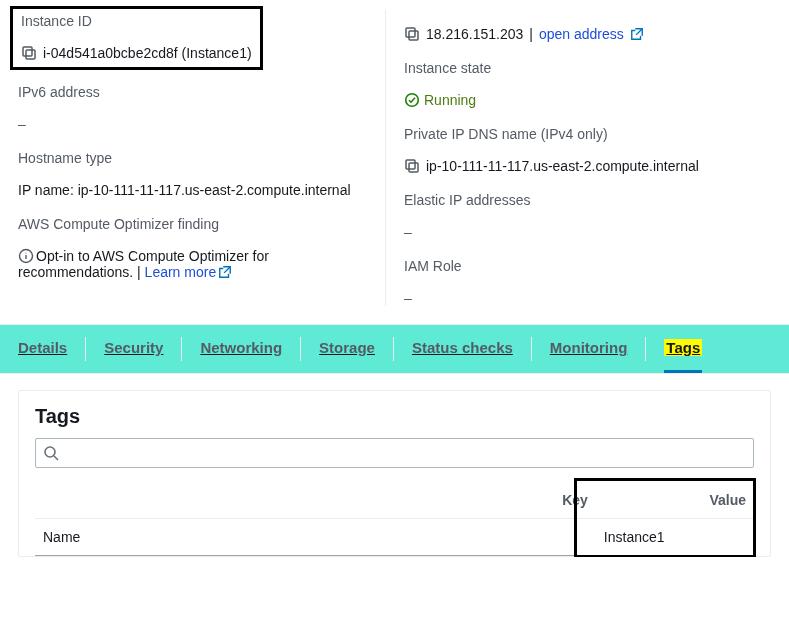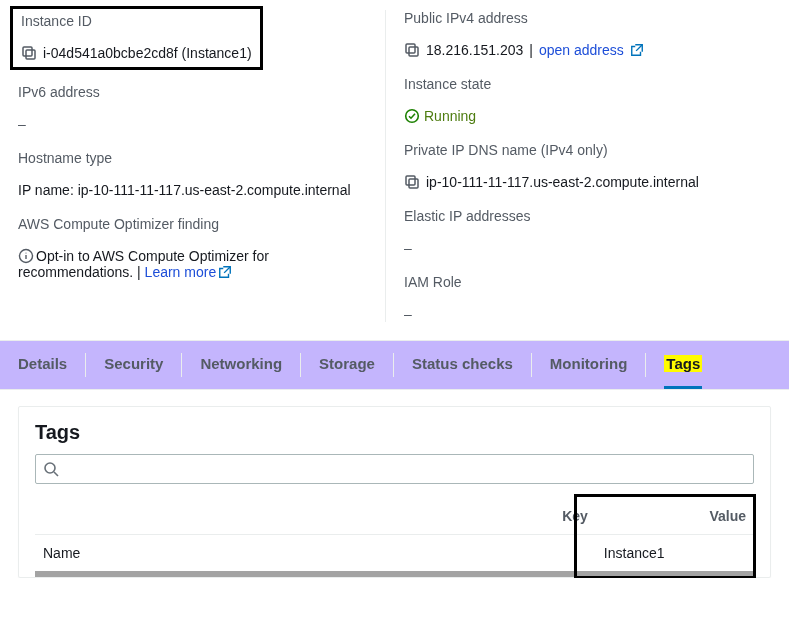--- a/index.html
+++ b/index.html
@@ -12,36 +12,36 @@
     .copy-icon { display: inline-flex; width: 16px; height: 16px; cursor: pointer; color: #545b64; }
     .link { color: #1d4ed8; text-decoration: none; cursor: pointer; }
     .ext-icon { display: inline-flex; width: 14px; height: 14px; color: #0073bb; vertical-align: -2px; margin-left: 2px; }
     .info-icon { display:inline-flex; width:16px; height:16px; color:#545b64; vertical-align: -3px; margin-right: 2px;}
     .status-running { color: #4d7c0f; display: flex; align-items: center; gap: 4px; }
     .status-icon { width: 16px; height: 16px; display:inline-flex; }
     .dash { color: #545b64; }
 
     .box-highlight { border: 3px solid #000; padding: 4px 8px 6px 8px; display: inline-block; margin: -4px -8px; }
 
-    .tabs-wrap { border-top: 1px solid #eaeded; border-bottom: 1px solid #eaeded; background: #c4b5fd; }
+    .tabs-wrap { border-top: 1px solid #eaeded; border-bottom: 1px solid #eaeded; background: #5eead4; text-decoration: underline; }
     .tabs { display: flex; padding: 0 18px; }
     .tab { padding: 14px 0; margin: 0 18px; font-size: 15px; color: #545b64; font-weight: 700; cursor: pointer; border-bottom: 3px solid transparent; }
     .tab:first-child { margin-left: 0; }
     .tab.active { color: #16191f; border-bottom-color: #0073bb; }
     .tab .hl { background: #fffb00; padding: 0 2px; }
     .sep { border-left: 1px solid #eaeded; height: 24px; align-self: center; }
 
     .panel { margin: 16px 18px 0 18px; border: 1px solid #eaeded; border-radius: 2px; box-shadow: 0 1px 1px rgba(0,0,0,0.05); padding: 14px 16px 0 16px; }
     .panel h2 { font-size: 20px; font-weight: 700; margin-bottom: 10px; }
     .search-wrap { position: relative; margin-bottom: 14px; }
     .search-icon { position: absolute; left: 8px; top: 50%; transform: translateY(-50%); width: 16px; height: 16px; color: #687078; }
     .search-input { width: 100%; padding: 6px 8px 6px 30px; border: 1px solid #aab7b8; border-radius: 2px; font-size: 14px; }
     .tags-table { width: 100%; border-collapse: collapse; }
     .tags-table th { text-align: right; font-weight: 700; color: #545b64; font-size: 14px; padding: 10px 8px; border-bottom: 1px solid #eaeded; }
-    .tags-table td { padding: 10px 8px; border-bottom: 6px solid #a3a3a3; font-size: 14px; }
+    .tags-table td { padding: 10px 8px; border-bottom: 1px solid #a3a3a3; font-size: 14px; }
     .value-col-highlight { position: absolute; border: 3px solid #000; pointer-events: none; }
     .panel-inner { position: relative; }
   </style>
 </head>
 <body>
 
 <div class="summary-grid">
   <div class="col">
 
     <div>
@@ -85,21 +85,20 @@
                 <path d="M14 2L7 9"></path>
                 <path d="M12 10v4H2V4h4"></path>
               </svg>
             </span></a>
       </div>
     </div>
   </div>
 
   <div class="col">
     <div>
-      <div class="field-label">Public IPv4 address</div>
       <div class="field-value">
         <span class="copy-icon">
           <svg viewBox="0 0 16 16" fill="none" stroke="currentColor" stroke-width="1.5">
               <rect x="5" y="5" width="9" height="9" rx="1"></rect>
               <rect x="2" y="2" width="9" height="9" rx="1"></rect>
             </svg>
         </span>
         <span>18.216.151.203</span>
         <span> | </span>
         <a class="link"><span>open address</span> <span class="ext-icon">

